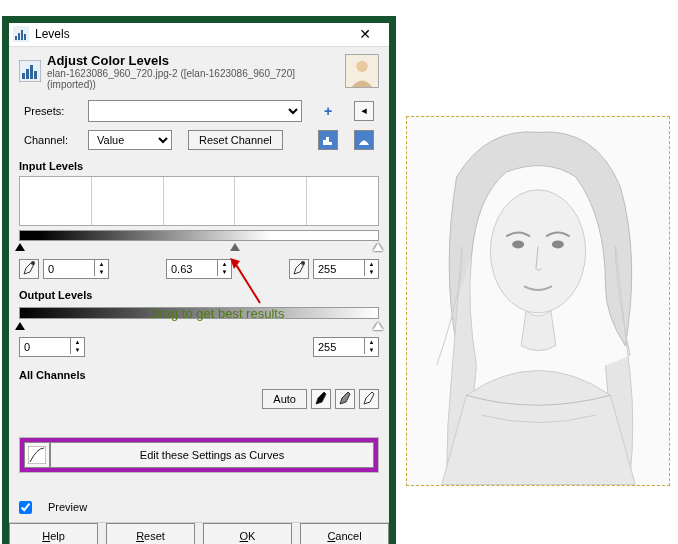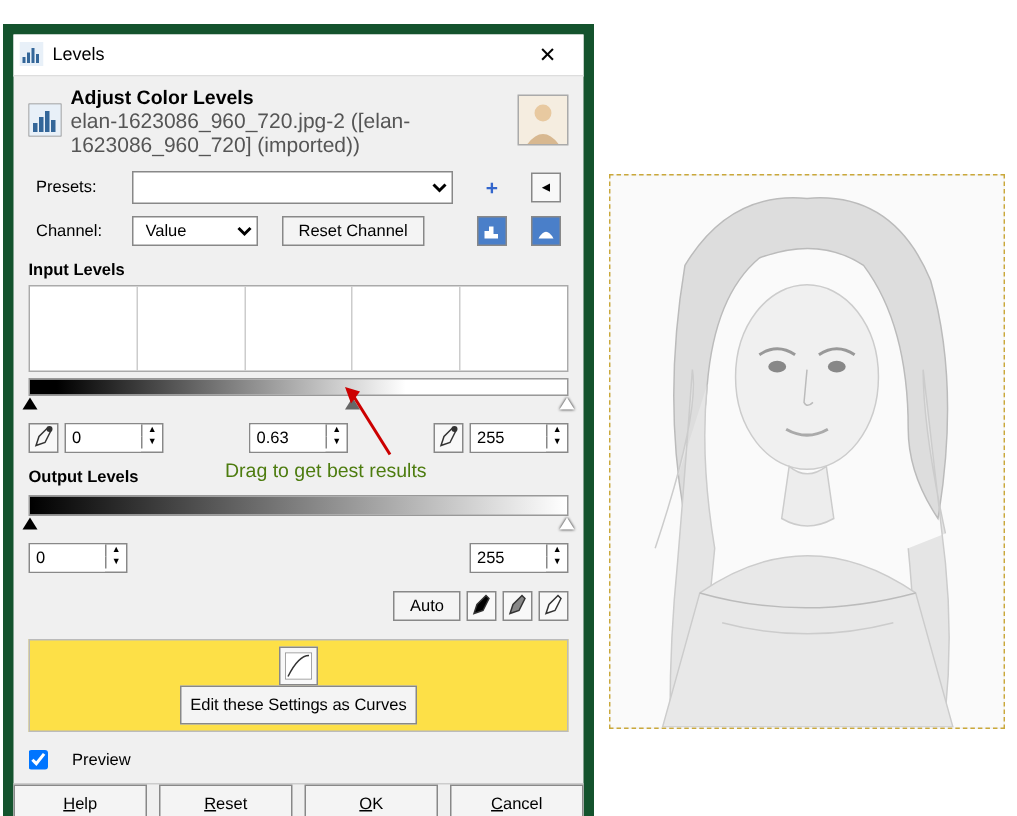--- a/index.html
+++ b/index.html
@@ -6,21 +6,21 @@
   body { background: #fff; width: 678px; height: 544px; position: relative; }
   .dialog { position: absolute; left: 2px; top: 16px; width: 394px; height: 540px; border: 7px solid #14532d; background: #f0f0f0; display: flex; flex-direction: column; }
   .titlebar { height: 28px; background: #fff; display: flex; align-items: center; padding: 0 4px; border-bottom: 1px solid #ddd; }
   .titlebar .ticon { width: 16px; height: 16px; margin-right: 6px; }
   .titlebar .title { flex: 1; font-size: 12px; }
   .titlebar .close { width: 40px; text-align: center; font-size: 14px; cursor: pointer; }
   .header { display: flex; align-items: center; padding: 6px 10px; }
   .header .licon { width: 22px; height: 22px; margin-right: 6px; }
   .header .hcol { flex: 1; }
   .header .htitle { font-weight: bold; font-size: 13px; }
-  .header .hfile { font-size: 14px; color: #555; }
+  .header .hfile { font-size: 10px; color: #555; }
   .header .thumb { width: 34px; height: 34px; border: 1px solid #aaa; background: #eee; }
   .row { display: flex; align-items: center; padding: 4px 15px; gap: 16px; }
   .row label { min-width: 48px; }
   select, input[type=text] { border: 1px solid #888; background: #fff; height: 20px; padding: 0 4px; }
   .presets-sel { flex: 1; height: 22px; }
   .ibtn { width: 20px; height: 20px; border: 1px solid #888; background: #f8f8f8; display: inline-flex; align-items: center; justify-content: center; cursor: pointer; font-size: 11px; }
   .ibtn.filled { background: #4a7fc9; color: #fff; }
   .btn { border: 1px solid #888; background: #f4f4f4; padding: 3px 10px; cursor: pointer; }
   .section-label { font-weight: bold; padding: 6px 10px 2px; }
   .histogram { margin: 2px 10px; border: 1px solid #aaa; background: #fff; height: 60px; display: flex; }
@@ -34,21 +34,21 @@
   .levels-inputs { display: flex; align-items: center; padding: 18px 10px 4px; gap: 4px; }
   .spin { display: inline-flex; border: 1px solid #888; background: #fff; }
   .spin input { border: none; width: 50px; height: 18px; }
   .spins { display: flex; flex-direction: column; }
   .spins span { font-size: 6px; line-height: 8px; width: 14px; text-align: center; border-left: 1px solid #888; cursor: pointer; }
   .spacer { flex: 1; }
   .output-strip { margin: 4px 10px 0; height: 14px; background: linear-gradient(to right, #000, #fff); border: 1px solid #999; position: relative; }
   .out-tri { position: absolute; top: 14px; width: 0; height: 0; border-left: 5px solid transparent; border-right: 5px solid transparent; border-bottom: 8px solid #000; transform: translateX(-50%); }
   .out-row { display: flex; padding: 18px 10px 6px; gap: 4px; }
   .allch { display: flex; justify-content: flex-end; padding: 6px 10px; gap: 4px; }
-  .curves-row { margin: 6px 10px; border: 1px solid #bbb; background: #fde047; display: flex; align-items: center; padding: 4px; flex-direction: column; }
+  .curves-row { margin: 22px 10px; border: 1px solid #bbb; background: #a21caf; display: flex; align-items: center; padding: 4px; }
   .curves-row .big { flex: 1; border: 1px solid #888; background: #f4f4f4; text-align: center; padding: 6px; cursor: pointer; }
   .preview-row { padding: 6px 10px; }
   .preview-row label { display: inline-flex; align-items: center; gap: 16px; }
   .footer { display: flex; gap: 8px; padding: 0; border-top: 1px solid #ccc; margin-top: auto; }
   .footer button { flex: 1; border: 1px solid #888; background: #f4f4f4; padding: 6px 0; cursor: pointer; }
   .annotation { position: absolute; color: #4d7c0f; font-size: 13px; font-weight: normal; }
   .arrow { position: absolute; }
   .canvas { position: absolute; left: 406px; top: 116px; width: 264px; height: 370px; border: 1px dashed #caa83a; background: #f5f5f5; overflow: hidden; }
   .canvas svg { width: 100%; height: 100%; }
   .dropper { width: 16px; height: 16px; }
@@ -184,20 +184,21 @@
     <span class="spacer"></span>
     <span class="spin">
         <input type="text" value="255" style="">
         <span class="spins">
           <span>▲</span>
           <span>▼</span>
         </span>
       </span>
   </div>
 
+  <div class="section-label">All Channels</div>
   <div class="allch">
     <button class="btn">Auto</button>
     <span class="ibtn">
         <svg class="dropper" viewBox="0 0 16 16">
           <path d="M13 3 L11 1 L5 7 L3 13 L9 11 Z" fill="#000" stroke="#333"></path>
         </svg>
       </span>
     <span class="ibtn">
         <svg class="dropper" viewBox="0 0 16 16">
           <path d="M13 3 L11 1 L5 7 L3 13 L9 11 Z" fill="#888" stroke="#333"></path>

